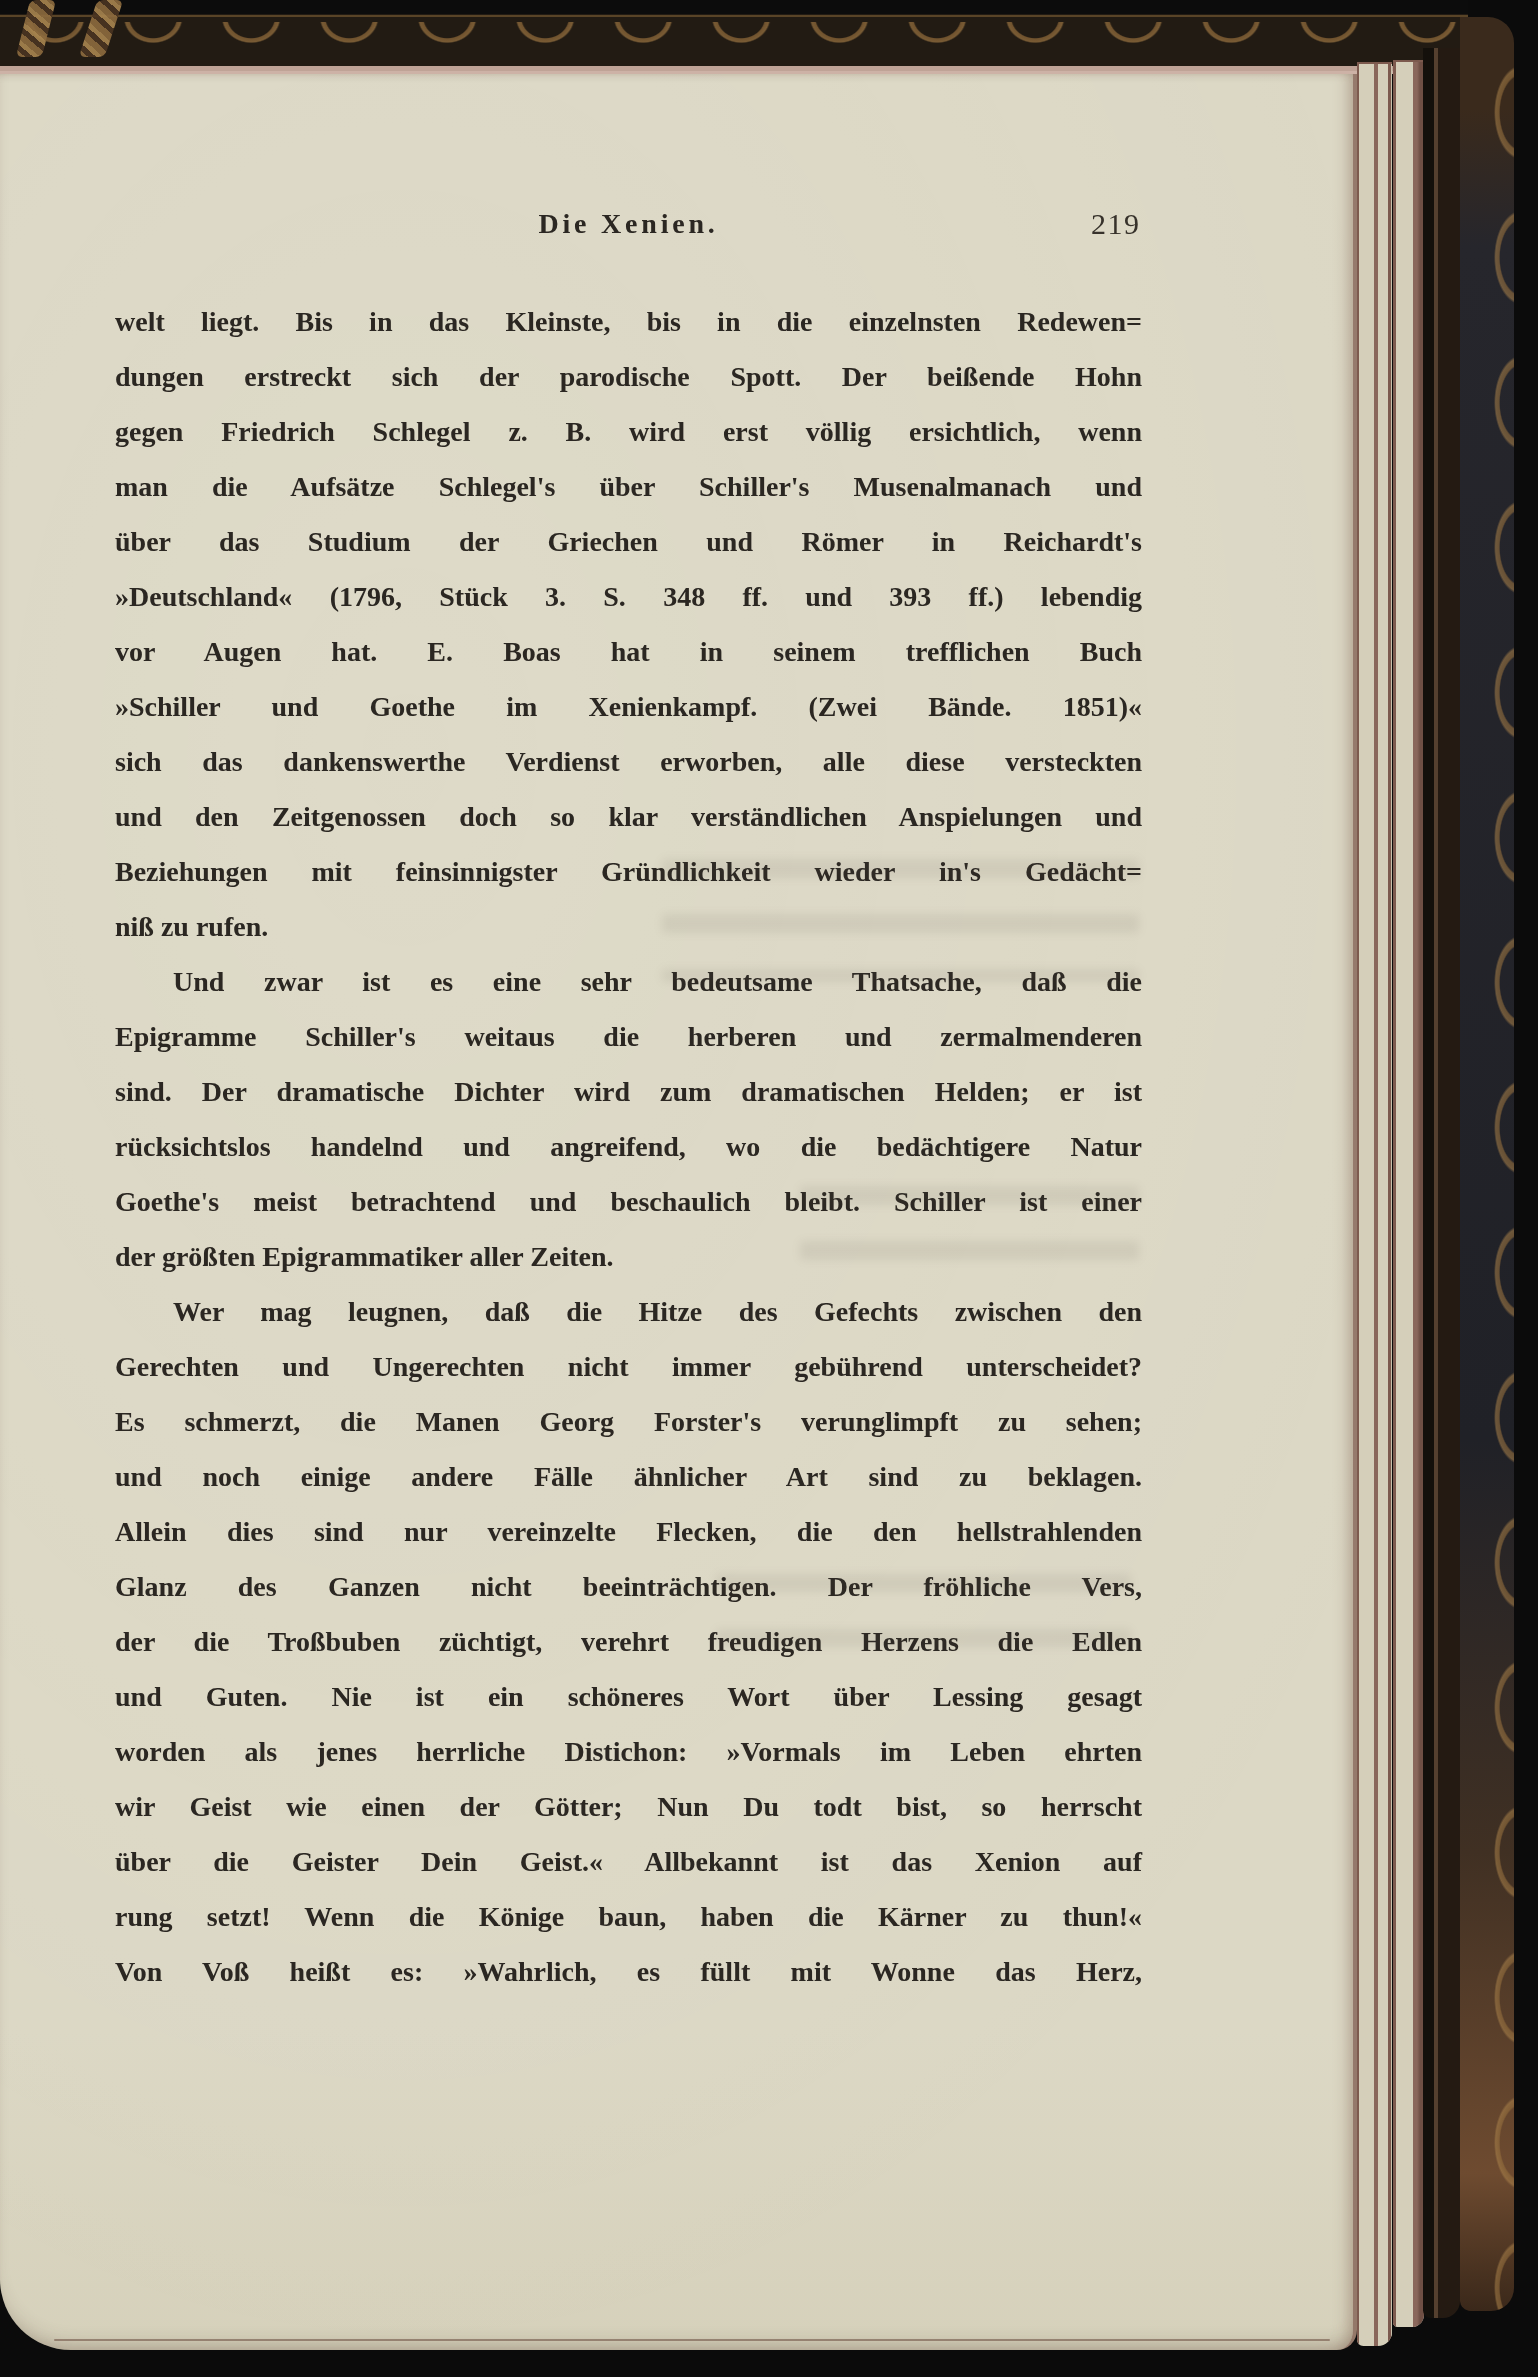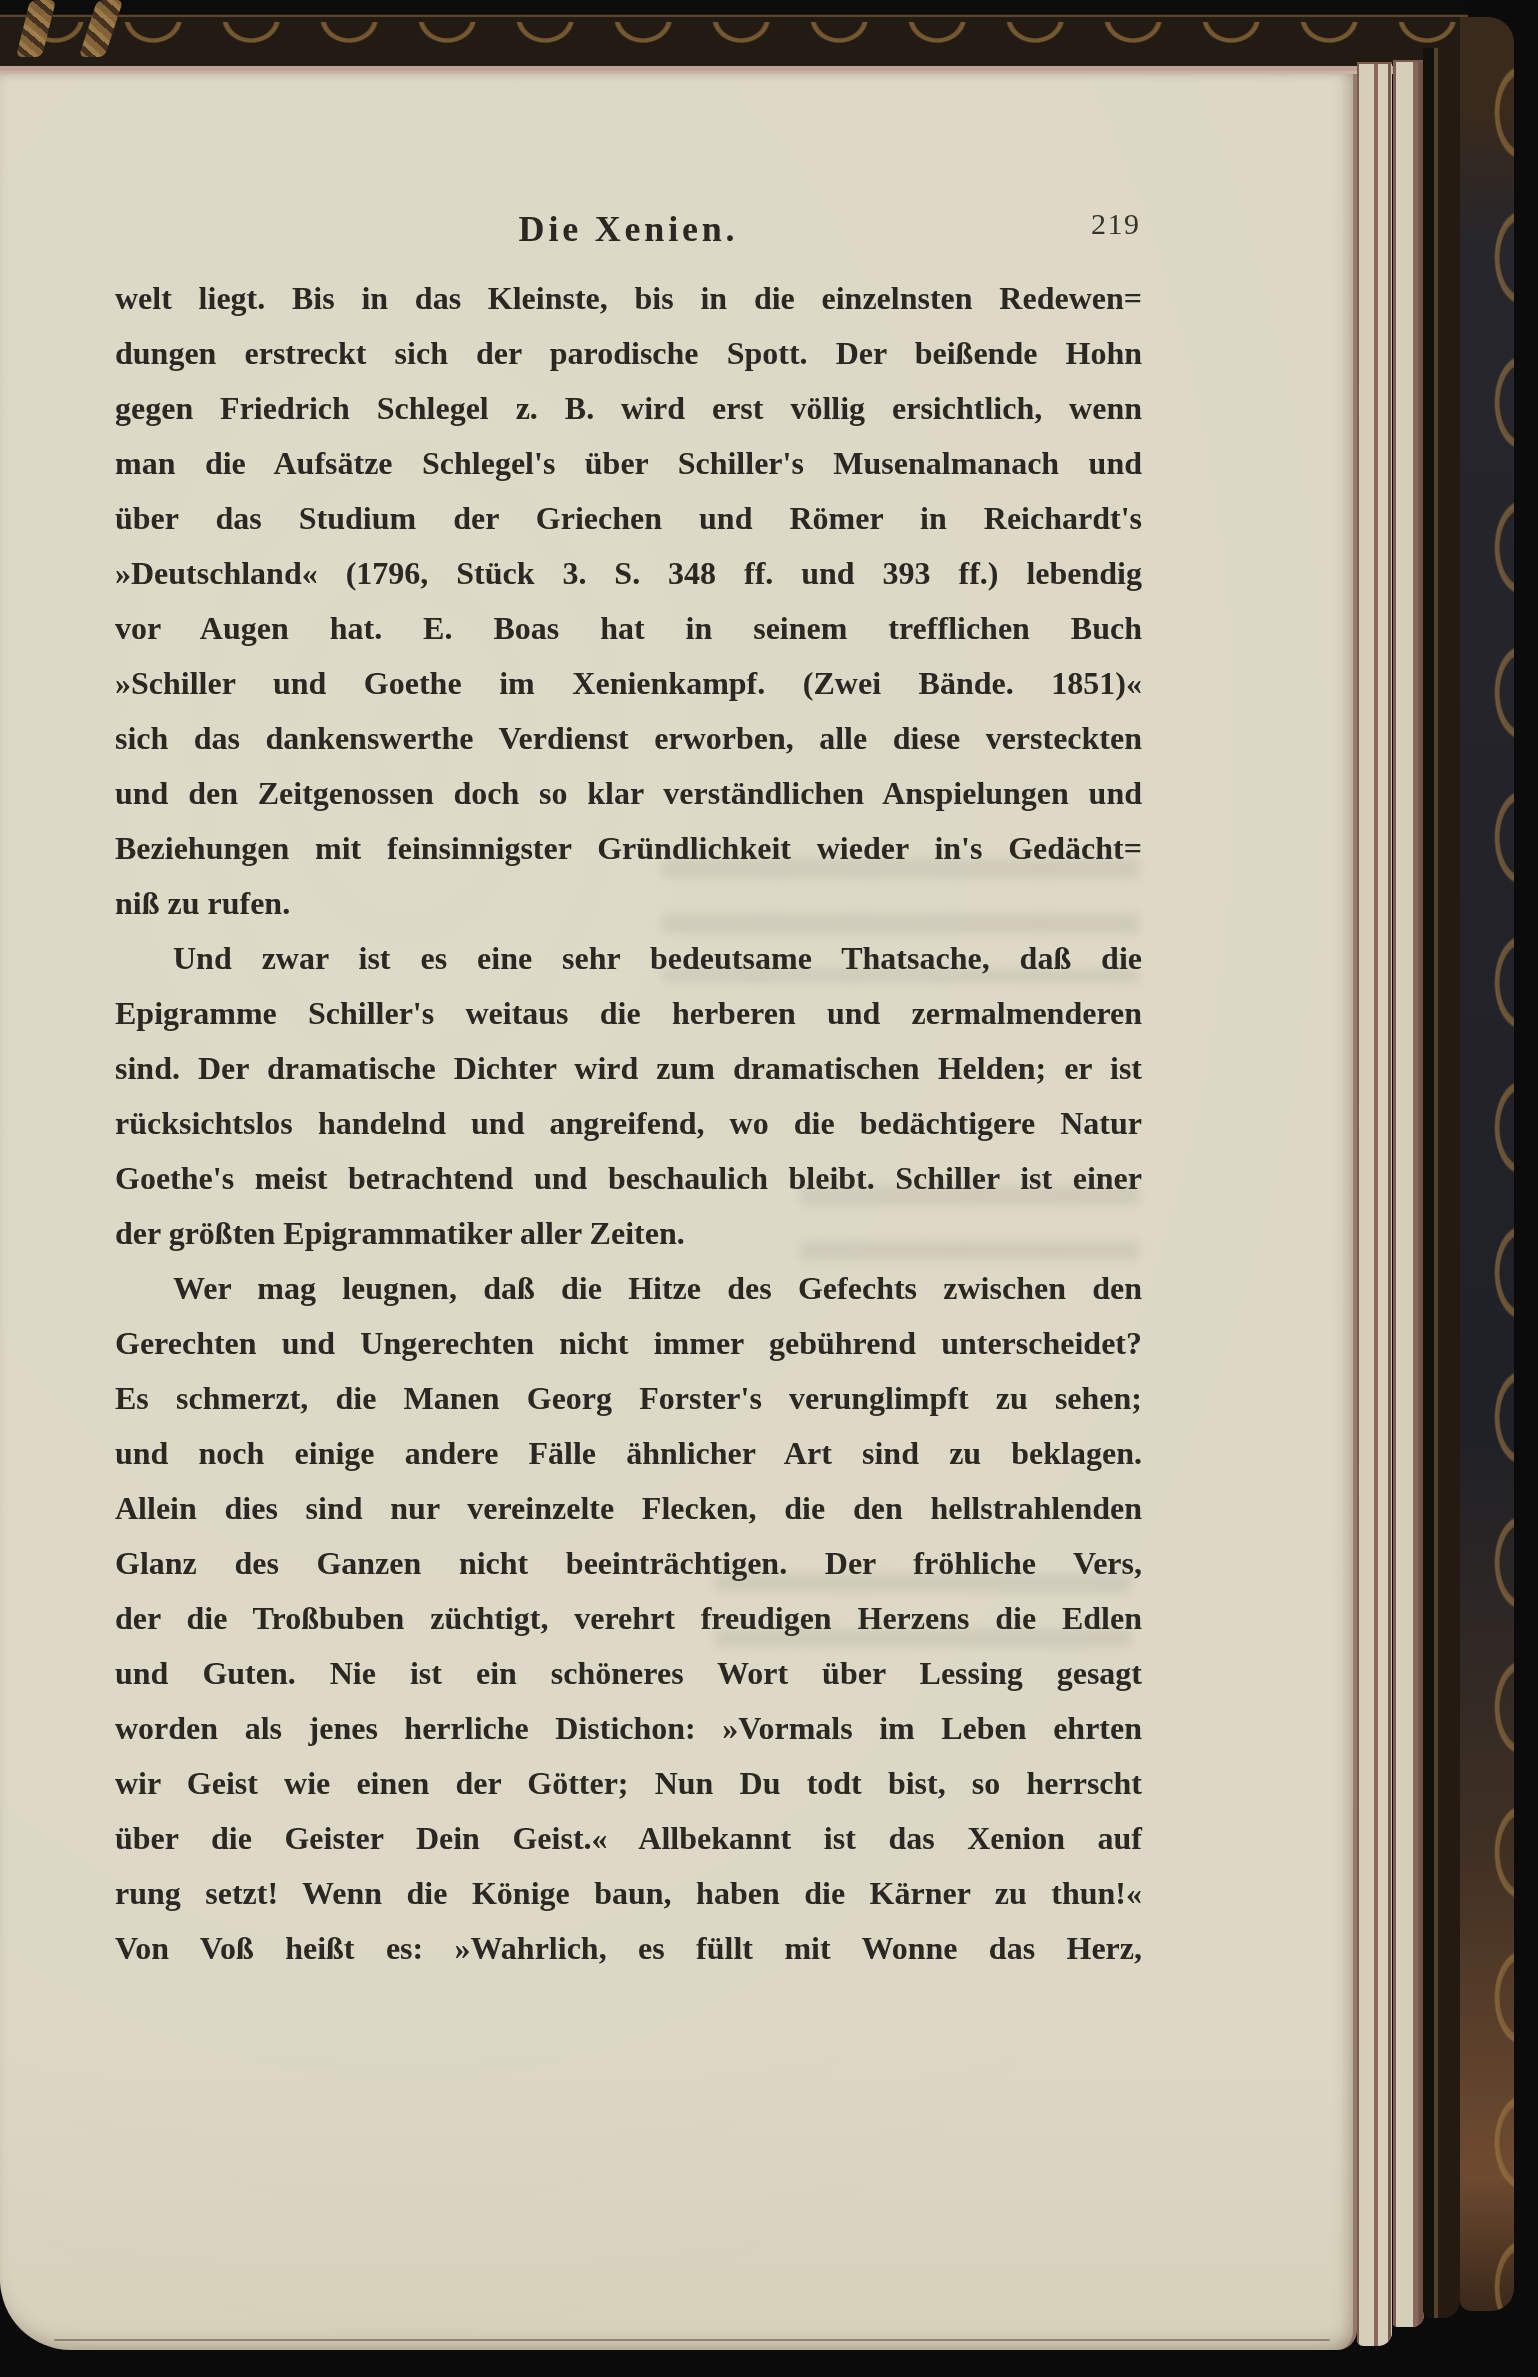--- a/index.html
+++ b/index.html
@@ -40,26 +40,26 @@
                inset 0 -15.4px 20px -12.3px rgba(70,48,35,.30),
                inset 0 4.6px 7.7px -4.6px rgba(120,90,80,.25);
   }
   .page::after{ 
     content:"";position:absolute;left:54px;right:23px;bottom:9.2px;height:2.3px;
     background:rgba(95,62,50,.5);border-radius:1.5px;
   }
   .running-header{position:absolute;top:134px;left:115px;width:1027px;height:40px;color:var(--ink,#2b2722);}
   .header-title{
     position:absolute;left:50%;transform:translateX(-50%);
-    font-size:36px;font-weight:bold;letter-spacing:3.8px;white-space:nowrap;
+    font-size:28px;font-weight:bold;letter-spacing:3.8px;white-space:nowrap;
   }
   .page-number{position:absolute;right:1.5px;top:-1.5px;font-size:30px;letter-spacing:1.5px;color:#37322b;}
   .text-block{
-    position:absolute;top:197px;left:115px;width:1027px;
-    font-size:32px;font-weight:bold;line-height:55px;color:var(--ink,#2b2722);
+    position:absolute;top:220px;left:115px;width:1027px;
+    font-size:28px;font-weight:bold;line-height:55px;color:var(--ink,#2b2722);
   }
   .line{text-align:justify;text-align-last:justify;white-space:normal;}
   .line.indent{padding-left:58px;}
   .line.last{text-align-last:left;}
   
   .ghost{position:absolute;filter:blur(4.6px);opacity:.18;pointer-events:none;
     background:repeating-linear-gradient(180deg, rgba(90,80,70,.55) 0 18.5px, rgba(90,80,70,0) 18.5px 55px);}
   .ghost-1{left:662px;top:785px;width:477px;height:123px;}
   .ghost-2{left:800px;top:1112px;width:339px;height:100px;}
   .ghost-3{left:716px;top:1500px;width:415px;height:92px;}

